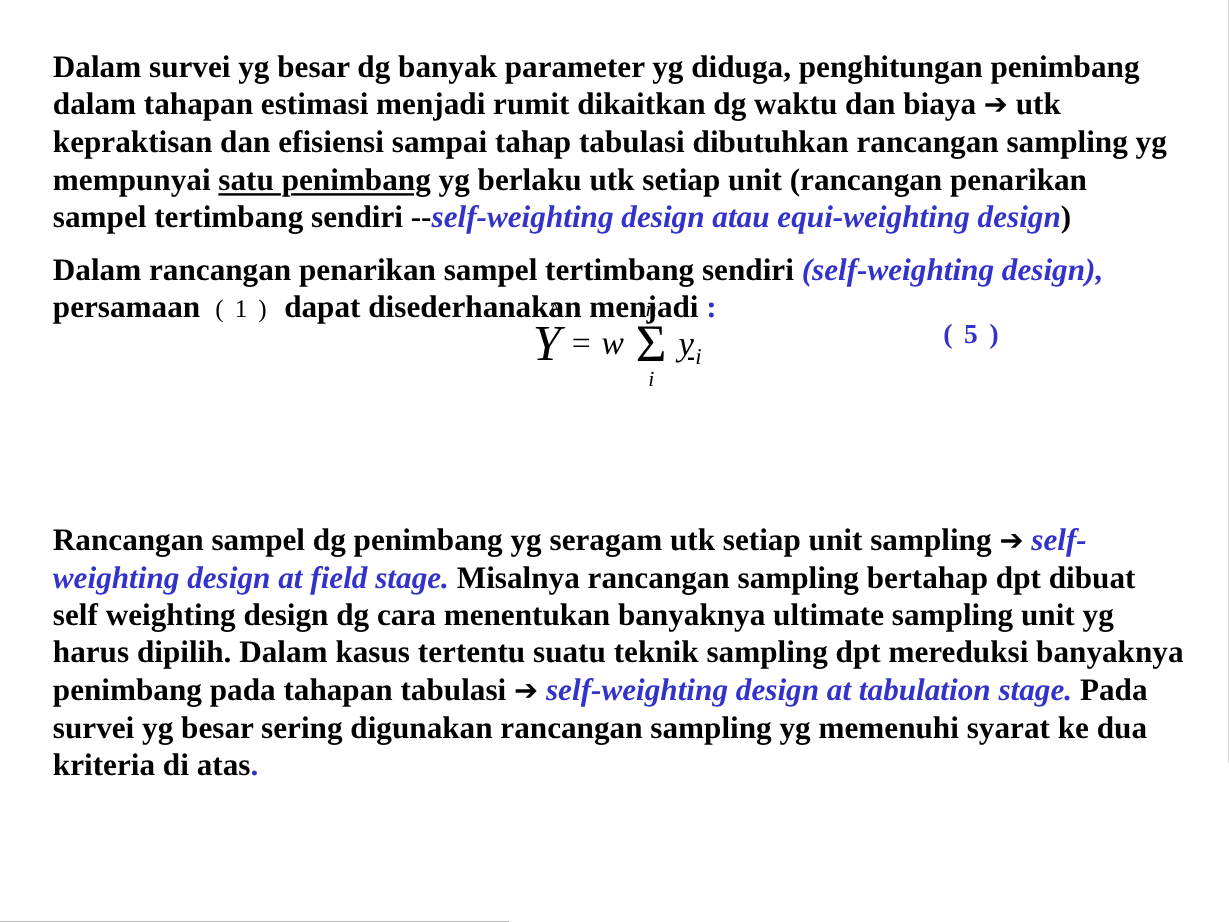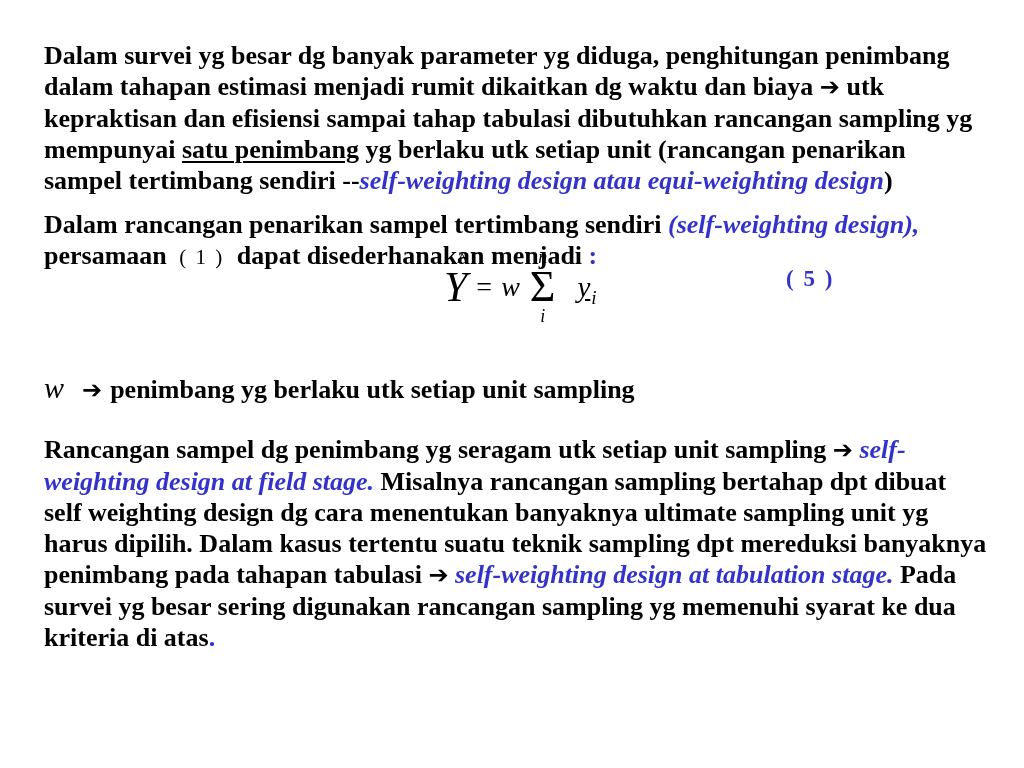--- a/index.html
+++ b/index.html
@@ -35,21 +35,21 @@
     position:absolute; top:244px; left:444px; height:86px;
     display:flex; align-items:center; font-weight:normal; color:var(--ink);
   }
   .yhat { position:relative; font-style:italic; font-size:42px; line-height:1; }
   .hat { position:absolute; top:-17px; left:13px; font-size:22px; font-style:normal; font-weight:normal; }
   .feq { font-size:28px; margin:0 9px; }
   .fw  { font-size:28px; font-style:italic; }
   .sigma-block { display:inline-flex; flex-direction:column; align-items:center; margin-left:10px; }
   .lim { font-size:18px; font-style:italic; line-height:1.05; }
   .sigma { font-size:44px; line-height:0.92; }
-  .term { font-size:29px; font-style:italic; margin-left:22px;text-decoration:underline; }
+  .term { font-size:29px; font-style:italic; margin-left:10px;text-decoration:underline; }
   .tsub { font-size:19px; font-style:italic; position:relative; top:7px; margin-left:1px; }
   .eq-num {
     position:absolute; top:266px; left:786px;
     color:var(--blue); font-weight:bold; font-size:23px; letter-spacing:2px;
   }
 </style>
 </head>
 <body>
 
 <div class="slide">
@@ -64,17 +64,16 @@
     <span class="fw">w</span>
     <span class="sigma-block">
       <span class="lim">n</span>
       <span class="sigma">Σ</span>
       <span class="lim">i</span>
     </span>
     <span class="term"><span>y</span><span class="tsub">i</span></span>
   </div>
   <div class="eq-num">( 5 )</div>
 
-  <p class="para" id="wline"><span class="w-sym">w</span><span class="arrow">➔</span><span>penimbang yg berlaku utk setiap unit sampling</span></p>
 
   <p class="para" id="p3"><span>Rancangan sampel dg penimbang yg seragam utk setiap unit sampling </span><span class="arrow">➔</span><span class="blue-italic"> self-weighting design at field stage.</span><span> Misalnya rancangan sampling bertahap dpt dibuat self weighting design dg cara menentukan banyaknya ultimate sampling unit yg harus dipilih. Dalam kasus tertentu suatu teknik sampling dpt mereduksi banyaknya penimbang pada tahapan tabulasi </span><span class="arrow">➔</span><span class="blue-italic"> self-weighting design at tabulation stage.</span><span> Pada survei yg besar sering digunakan rancangan sampling yg memenuhi syarat ke dua kriteria di atas</span><span class="blue">.</span></p>
 
 </div>
 
 </body></html>

